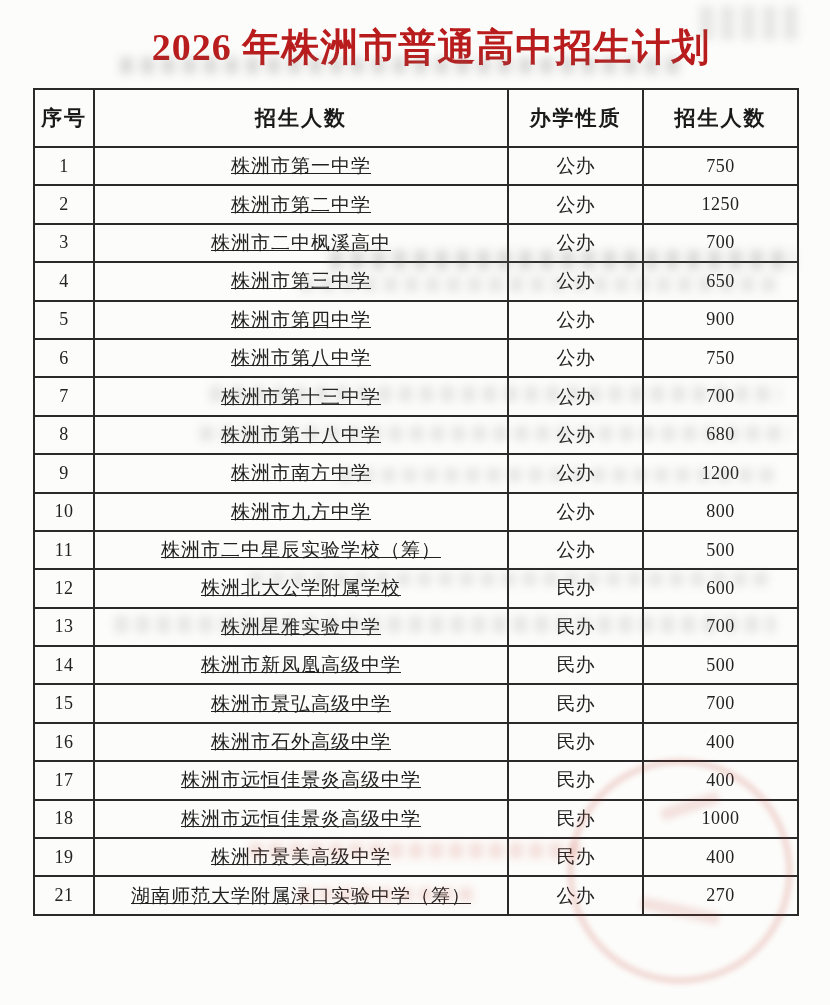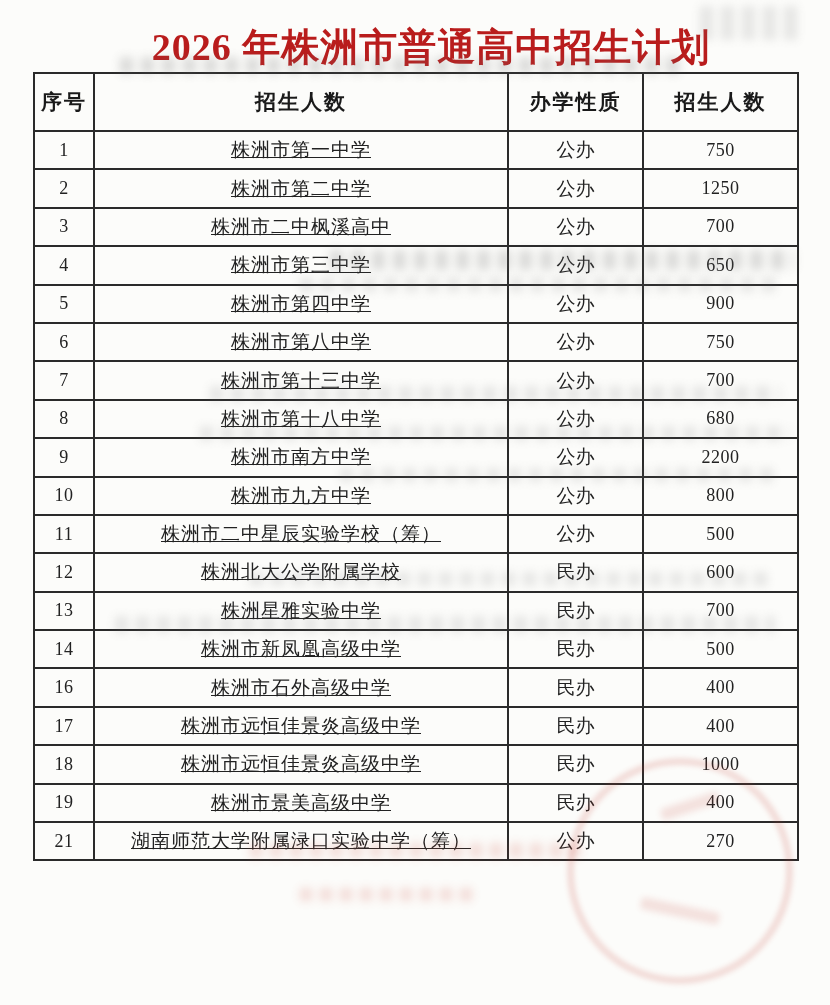--- a/index.html
+++ b/index.html
@@ -27,21 +27,21 @@
     margin: 16px;
     text-align: center;
     font-size: 38px;
     font-weight: 700;
     letter-spacing: 1px;
     color: #b91c1c;
     white-space: nowrap;
   }
   table.enrollment {
     position: absolute;
-    top: 72px;
+    top: 88px;
     left: 33px;
     width: 764px;
     border-collapse: collapse;
     table-layout: fixed;
     border-radius: 14px;
   }
   table.enrollment th,
   table.enrollment td {
     border: 2px solid #2a2a2a;
     text-align: center;
@@ -177,21 +177,21 @@
         <tr>
       <td class="num">8</td>
       <td class="school">株洲市第十八中学</td>
       <td>公办</td>
       <td class="num">680</td>
     </tr>
         <tr>
       <td class="num">9</td>
       <td class="school">株洲市南方中学</td>
       <td>公办</td>
-      <td class="num">2200</td>
+      <td class="num">1200</td>
     </tr>
         <tr>
       <td class="num">10</td>
       <td class="school">株洲市九方中学</td>
       <td>公办</td>
       <td class="num">800</td>
     </tr>
         <tr>
       <td class="num">11</td>
       <td class="school">株洲市二中星辰实验学校（筹）</td>
@@ -208,20 +208,26 @@
       <td class="num">13</td>
       <td class="school">株洲星雅实验中学</td>
       <td>民办</td>
       <td class="num">700</td>
     </tr>
         <tr>
       <td class="num">14</td>
       <td class="school">株洲市新凤凰高级中学</td>
       <td>民办</td>
       <td class="num">500</td>
+    </tr>
+        <tr>
+      <td class="num">15</td>
+      <td class="school">株洲市景弘高级中学</td>
+      <td>民办</td>
+      <td class="num">700</td>
     </tr>
         <tr>
       <td class="num">16</td>
       <td class="school">株洲市石外高级中学</td>
       <td>民办</td>
       <td class="num">400</td>
     </tr>
         <tr>
       <td class="num">17</td>
       <td class="school">株洲市远恒佳景炎高级中学</td>

